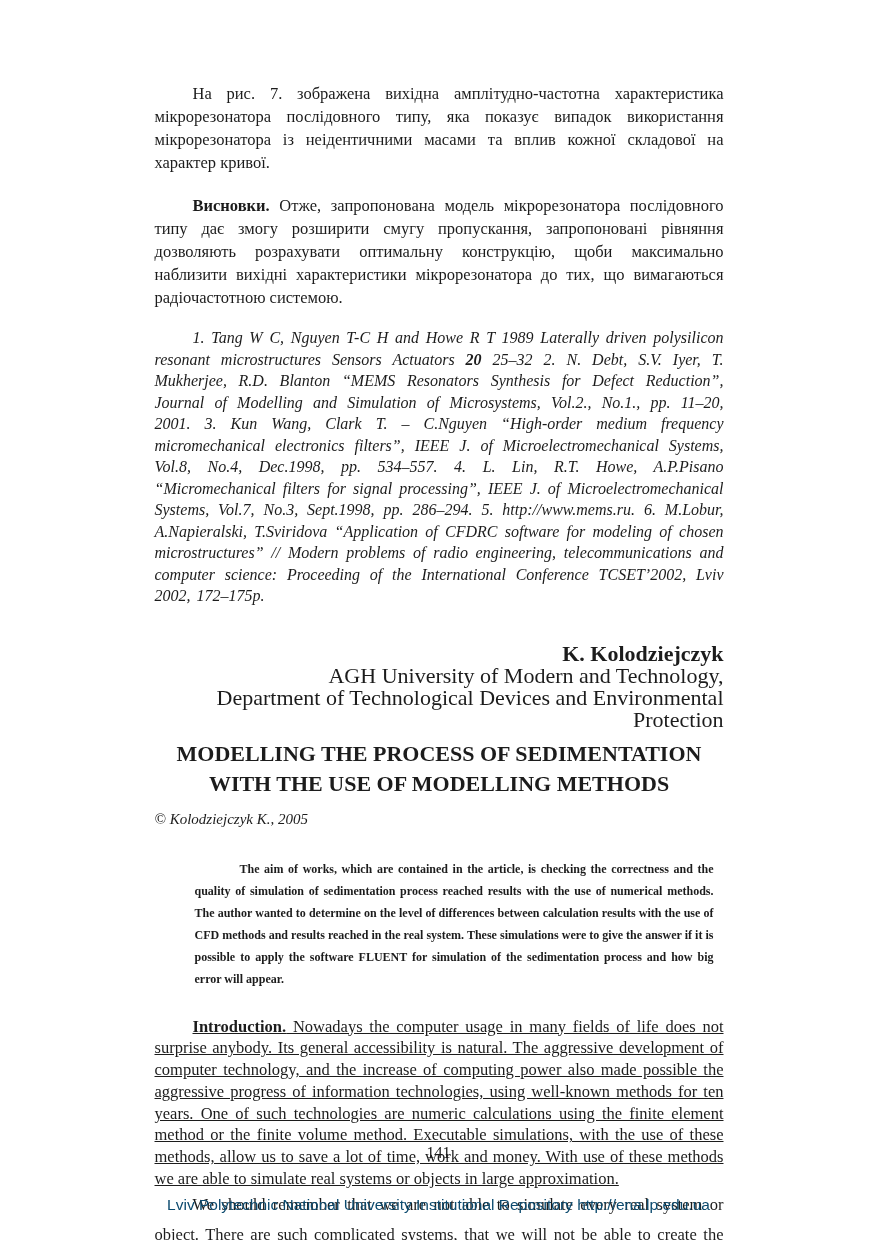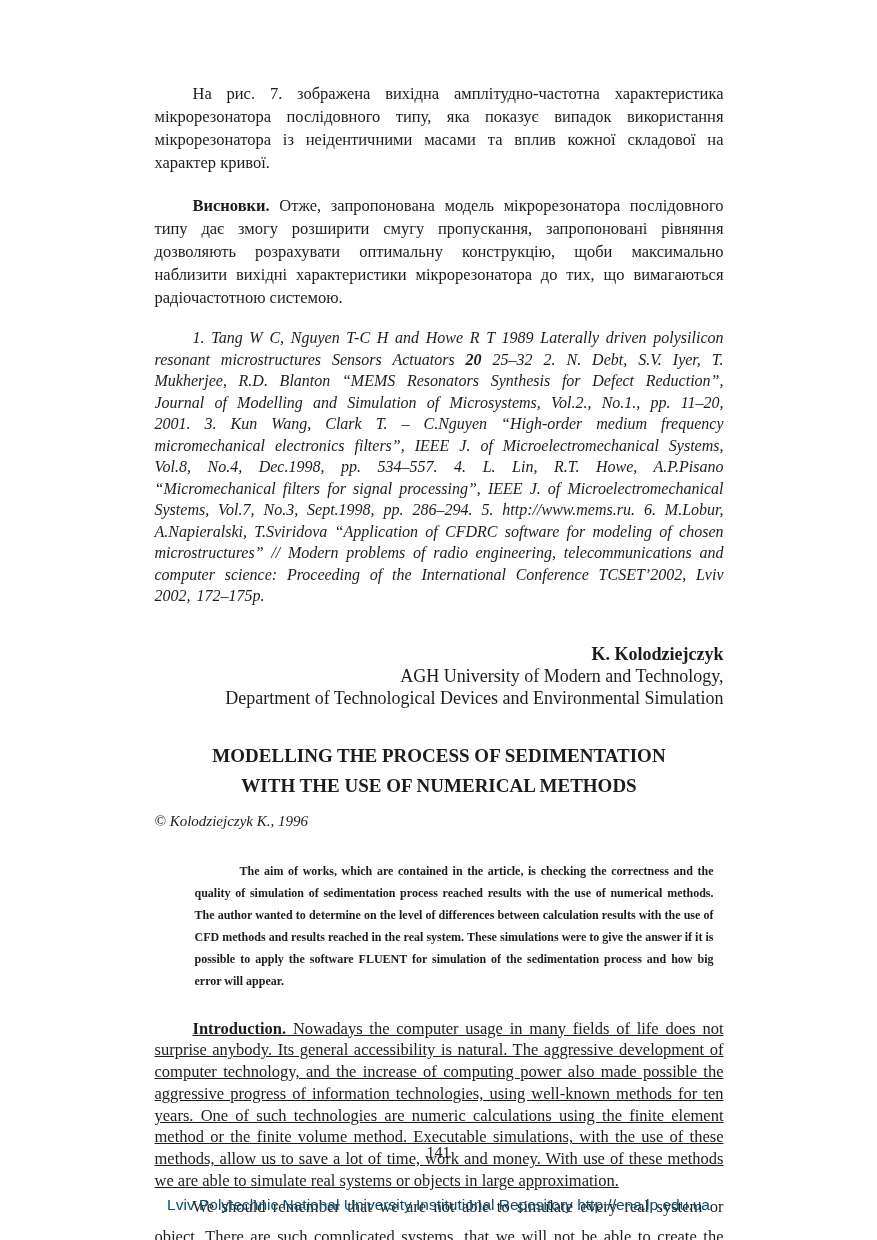--- a/index.html
+++ b/index.html
@@ -38,29 +38,29 @@
     font-size: 16px;
     line-height: 21.5px;
     text-align: justify;
     text-indent: 38px;
     word-spacing: 2px;
   }
   .ref-bold { font-weight: bold; }
   .author-block {
     margin-top: 36px;
     text-align: right;
-    font-size: 18px;
+    font-size: 22px;
     line-height: 22px;
   }
   .author-name { font-weight: bold; }
   .title-block {
-    margin-top: 32px;
+    margin-top: 8px;
     text-align: center;
     font-weight: bold;
-    font-size: 19px;
+    font-size: 22px;
     line-height: 30px;
   }
   .copyright {
     margin-top: 12px;
     font-style: italic;
     font-size: 15px;
   }
   .abstract {
     margin: 30px 10px 0 40px;
     font-weight: bold;
@@ -99,29 +99,29 @@
 
     <p class="para">На рис. 7. зображена вихідна амплітудно-частотна характеристика мікрорезонатора послідовного типу, яка показує випадок використання мікрорезонатора із неідентичними масами та вплив кожної складової на характер кривої.</p>
 
     <p class="para conclusions"><b>Висновки.</b> <span>Отже, запропонована модель мікрорезонатора послідовного типу дає змогу розширити смугу пропускання, запропоновані рівняння дозволяють розрахувати оптимальну конструкцію, щоби максимально наблизити вихідні характеристики мікрорезонатора до тих, що вимагаються радіочастотною системою.</span></p>
 
     <p class="references"><span>1. Tang W C, Nguyen T-C H and Howe R T 1989 Laterally driven polysilicon resonant microstructures Sensors Actuators </span><span class="ref-bold">20</span><span> 25–32 2. N. Debt, S.V. Iyer, T. Mukherjee, R.D. Blanton “MEMS Resonators Synthesis for Defect Reduction”, Journal of Modelling and Simulation of Microsystems, Vol.2., No.1., pp. 11–20, 2001. 3. Kun Wang, Clark T. – C.Nguyen “High-order medium frequency micromechanical electronics filters”, IEEE J. of Microelectromechanical Systems, Vol.8, No.4, Dec.1998, pp. 534–557. 4. L. Lin, R.T. Howe, A.P.Pisano “Micromechanical filters for signal processing”, IEEE J. of Microelectromechanical Systems, Vol.7, No.3, Sept.1998, pp. 286–294. 5. http://www.mems.ru. 6. M.Lobur, A.Napieralski, T.Sviridova “Application of CFDRC software for modeling of chosen microstructures” // Modern problems of radio engineering, telecommunications and computer science: Proceeding of the International Conference TCSET’2002, Lviv 2002, 172–175p.</span></p>
 
     <div class="author-block">
       <div class="author-name">K. Kolodziejczyk</div>
       <div>AGH University of Modern and Technology,</div>
-      <div>Department of Technological Devices and Environmental Simulation</div>
+      <div>Department of Technological Devices and Environmental Protection</div>
     </div>
 
     <div class="title-block">
       <div>MODELLING THE PROCESS OF SEDIMENTATION</div>
-      <div>WITH THE USE OF NUMERICAL METHODS</div>
+      <div>WITH THE USE OF MODELLING METHODS</div>
     </div>
 
-    <div class="copyright">© Kolodziejczyk K., 1996</div>
+    <div class="copyright">© Kolodziejczyk K., 2005</div>
 
     <p class="abstract">The aim of works, which are contained in the article, is checking the correctness and the quality of simulation of sedimentation process reached results with the use of numerical methods. The author wanted to determine on the level of differences between calculation results with the use of CFD methods and results reached in the real system. These simulations were to give the answer if it is possible to apply the software FLUENT for simulation of the sedimentation process and how big error will appear.</p>
 
     <p class="para intro"><b>Introduction.</b><span> Nowadays the computer usage in many fields of life does not surprise anybody. Its general accessibility is natural. The aggressive development of computer technology, and the increase of computing power also made possible the aggressive progress of information technologies, using well-known methods for ten years. One of such technologies are numeric calculations using the finite element method or the finite volume method. Executable simulations, with the use of these methods, allow us to save a lot of time, work and money. With use of these methods we are able to simulate real systems or objects in large approximation.</span></p>
 
     <p class="para body2">We should remember that we are not able to simulate every real system or object. There are such complicated systems, that we will not be able to create the virtual of the real system still for long time. The process of sedimentation belongs to this category. From available software’s only the software module FLUENT offers models, which are able to accomplish the simulation of the sedimentation process.</p>
 
   </div>
 
   <div class="page-number">141</div>

